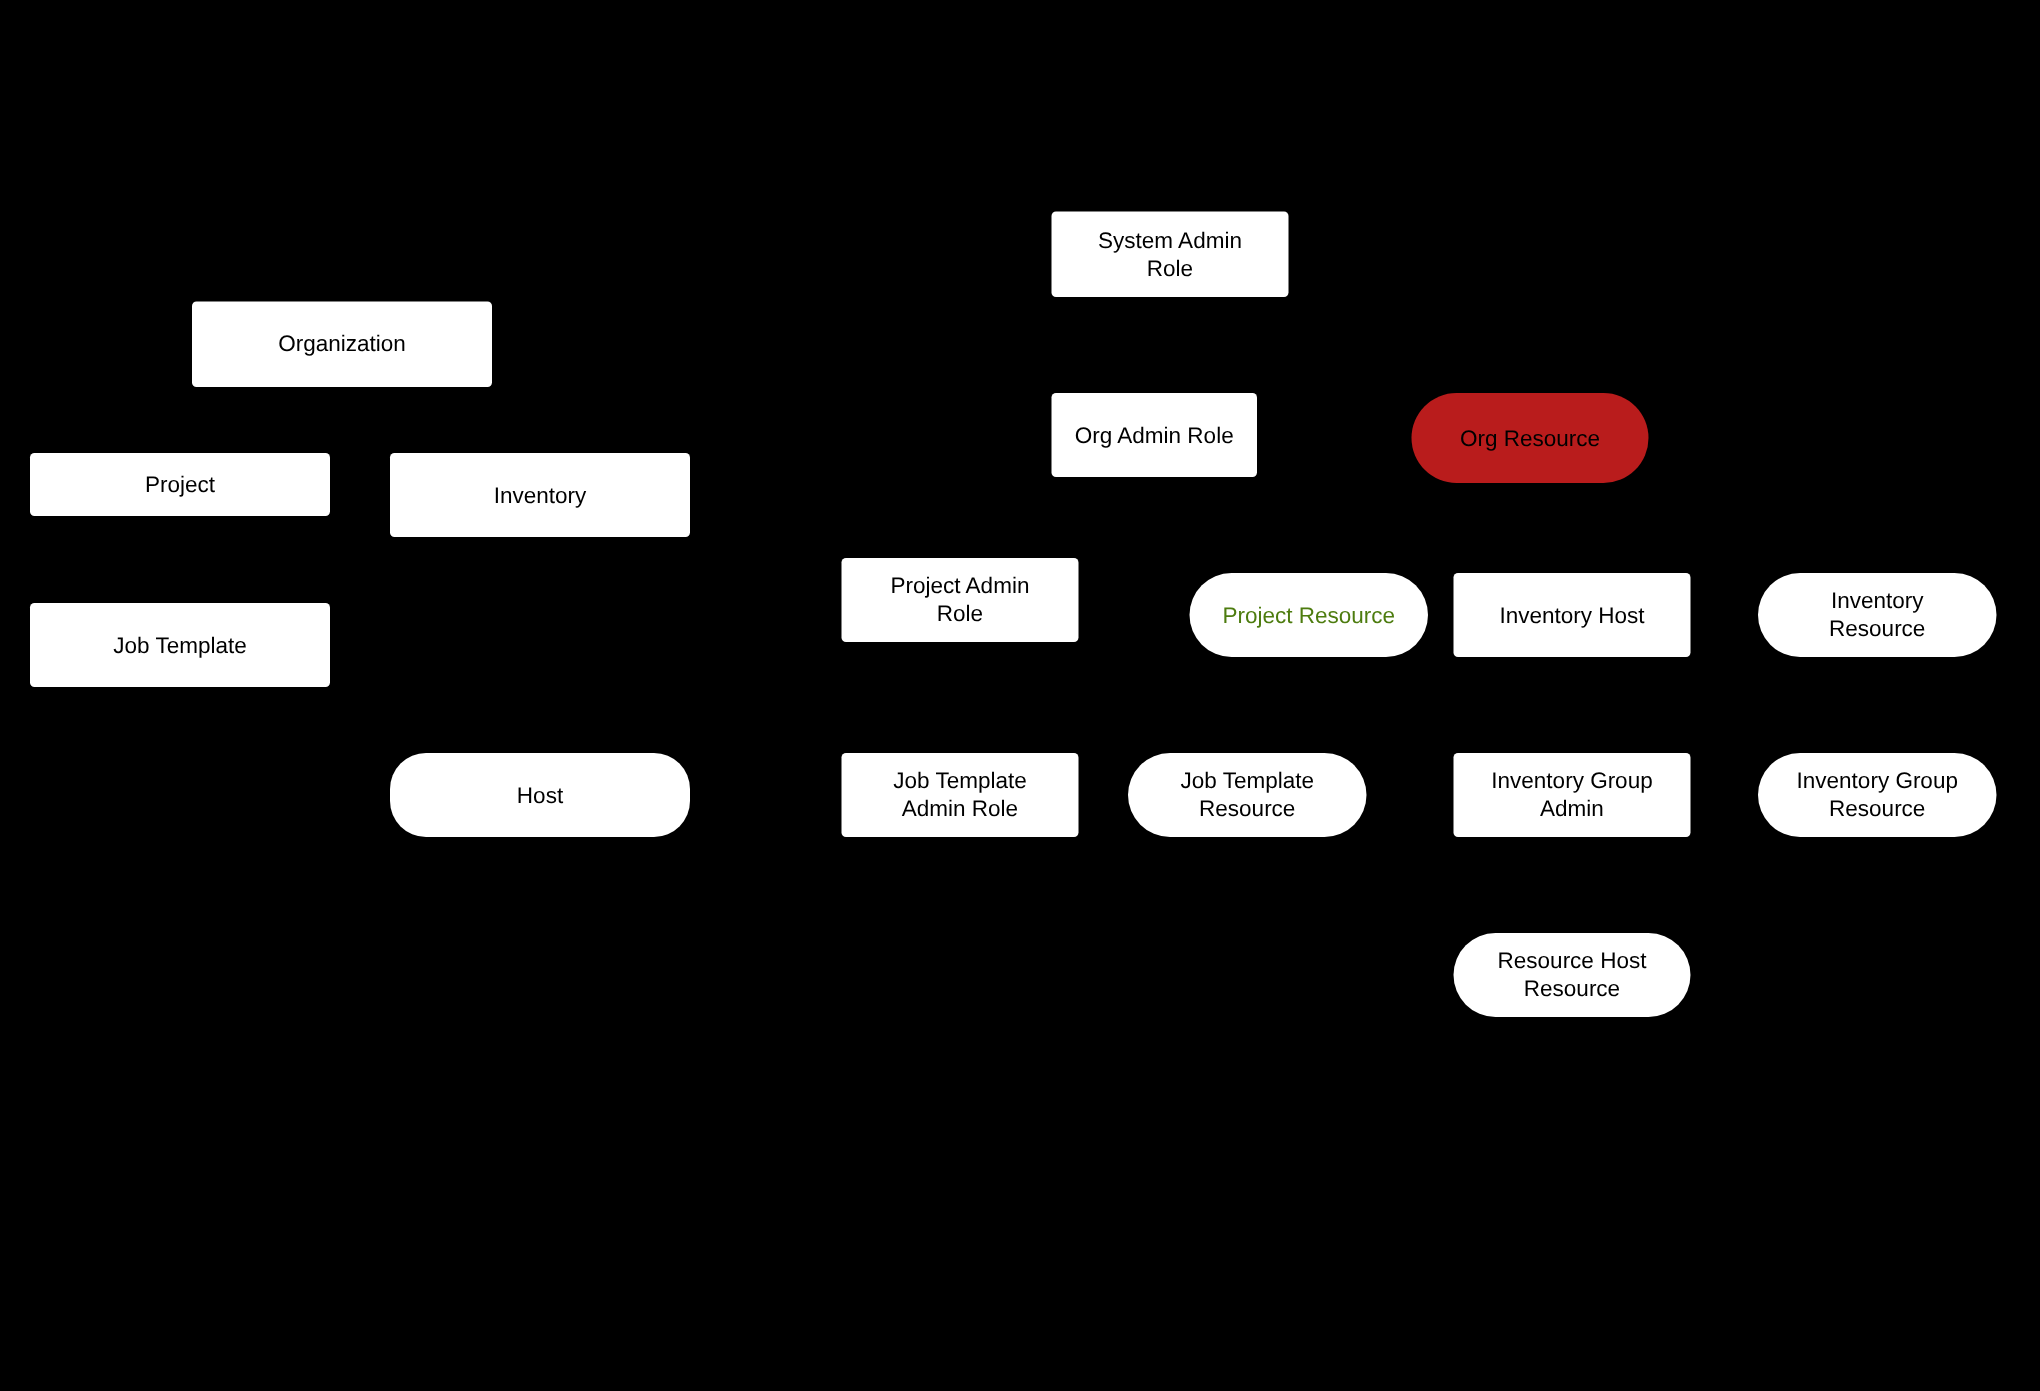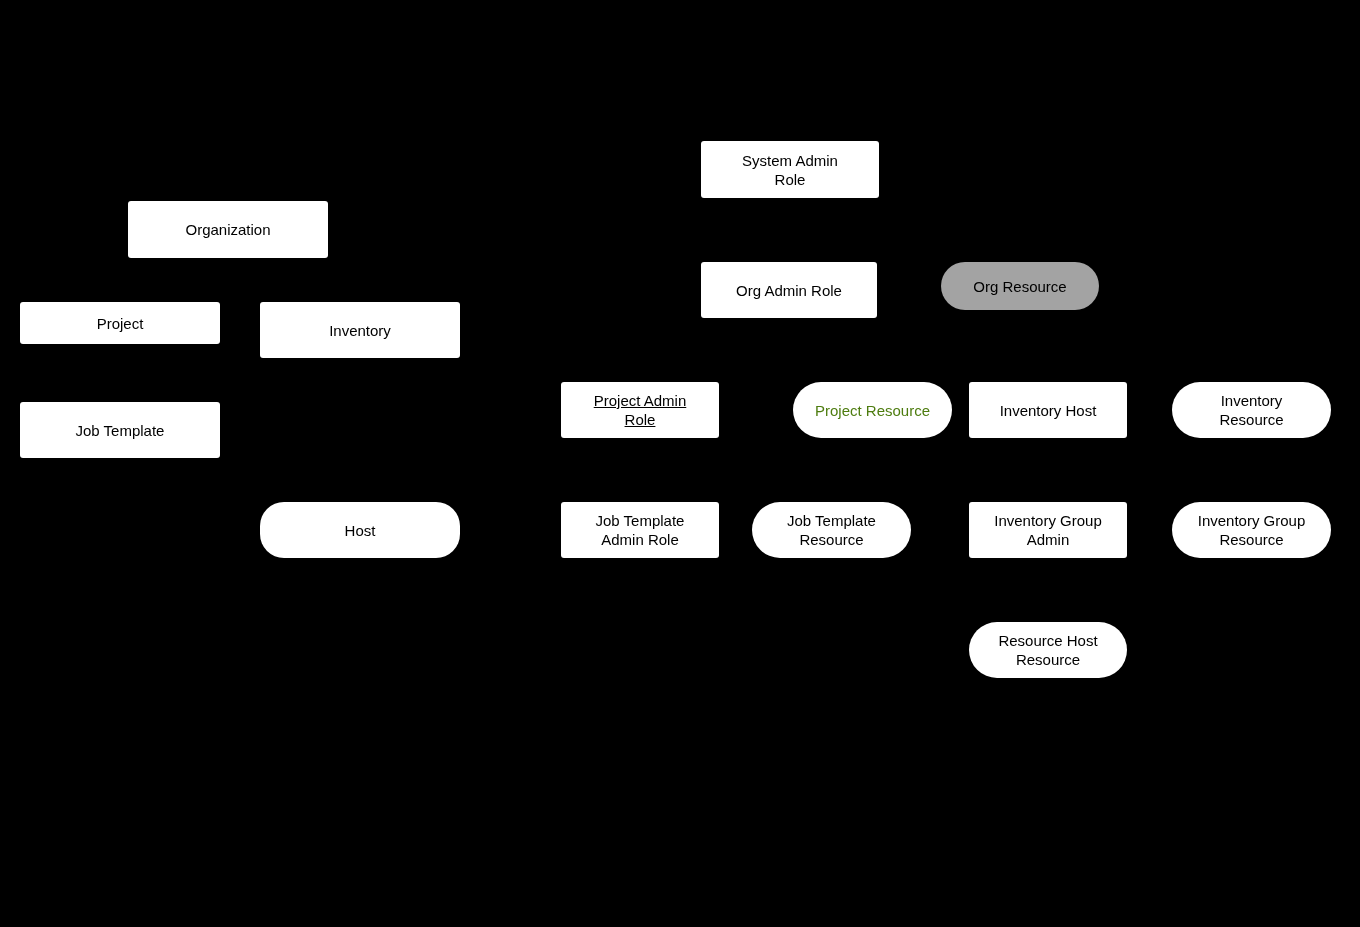--- a/index.html
+++ b/index.html
@@ -45,25 +45,25 @@
 </style>
 </head>
 <body>
 
 <div id="canvas" style="background: rgb(0, 0, 0);">
     <div class="node rect" style="left: 128px; top: 201px; width: 200px; height: 57px; background: rgb(255, 255, 255); color: rgb(0, 0, 0);">Organization</div>
     <div class="node rect" style="left: 20px; top: 302px; width: 200px; height: 42px; background: rgb(255, 255, 255); color: rgb(0, 0, 0);">Project</div>
     <div class="node rect" style="left: 260px; top: 302px; width: 200px; height: 56px; background: rgb(255, 255, 255); color: rgb(0, 0, 0);">Inventory</div>
     <div class="node rect" style="left: 20px; top: 402px; width: 200px; height: 56px; background: rgb(255, 255, 255); color: rgb(0, 0, 0);">Job Template</div>
     <div class="node rect" style="left: 260px; top: 502px; width: 200px; height: 56px; background: rgb(255, 255, 255); color: rgb(0, 0, 0); border-radius: 24px;">Host</div>
-    <div class="node rect" style="left: 701px; top: 141px; width: 178px; height: 57px; background: rgb(255, 255, 255); color: rgb(0, 0, 0);">System Admin
+    <div class="node rect" style="left: 701px; top: 141px; width: 158px; height: 57px; background: rgb(255, 255, 255); color: rgb(0, 0, 0);">System Admin
 Role</div>
-    <div class="node rect" style="left: 701px; top: 262px; width: 176px; height: 56px; background: rgb(255, 255, 255); color: rgb(0, 0, 0);">Org Admin Role</div>
-    <div class="node pill" style="left: 941px; top: 262px; width: 158px; height: 48px; background: #a3a3a3; color: rgb(0, 0, 0);">Org Resource</div>
-    <div class="node rect" style="left: 561px; top: 382px; width: 158px; height: 56px; background: rgb(255, 255, 255); color: rgb(0, 0, 0); text-decoration: underline;">Project Admin
+    <div class="node rect" style="left: 701px; top: 262px; width: 137px; height: 56px; background: rgb(255, 255, 255); color: rgb(0, 0, 0);">Org Admin Role</div>
+    <div class="node pill" style="left: 941px; top: 262px; width: 158px; height: 60px; background: #b91c1c; color: rgb(0, 0, 0);">Org Resource</div>
+    <div class="node rect" style="left: 561px; top: 372px; width: 158px; height: 56px; background: rgb(255, 255, 255); color: rgb(0, 0, 0);">Project Admin
 Role</div>
     <div class="node pill" style="left: 793px; top: 382px; width: 159px; height: 56px; background: rgb(255, 255, 255); color: #4d7c0f;">Project Resource</div>
     <div class="node rect" style="left: 969px; top: 382px; width: 158px; height: 56px; background: rgb(255, 255, 255); color: rgb(0, 0, 0);">Inventory Host</div>
     <div class="node pill" style="left: 1172px; top: 382px; width: 159px; height: 56px; background: rgb(255, 255, 255); color: rgb(0, 0, 0);">Inventory
 Resource</div>
     <div class="node rect" style="left: 561px; top: 502px; width: 158px; height: 56px; background: rgb(255, 255, 255); color: rgb(0, 0, 0);">Job Template
 Admin Role</div>
     <div class="node pill" style="left: 752px; top: 502px; width: 159px; height: 56px; background: rgb(255, 255, 255); color: rgb(0, 0, 0);">Job Template
 Resource</div>
     <div class="node rect" style="left: 969px; top: 502px; width: 158px; height: 56px; background: rgb(255, 255, 255); color: rgb(0, 0, 0);">Inventory Group

